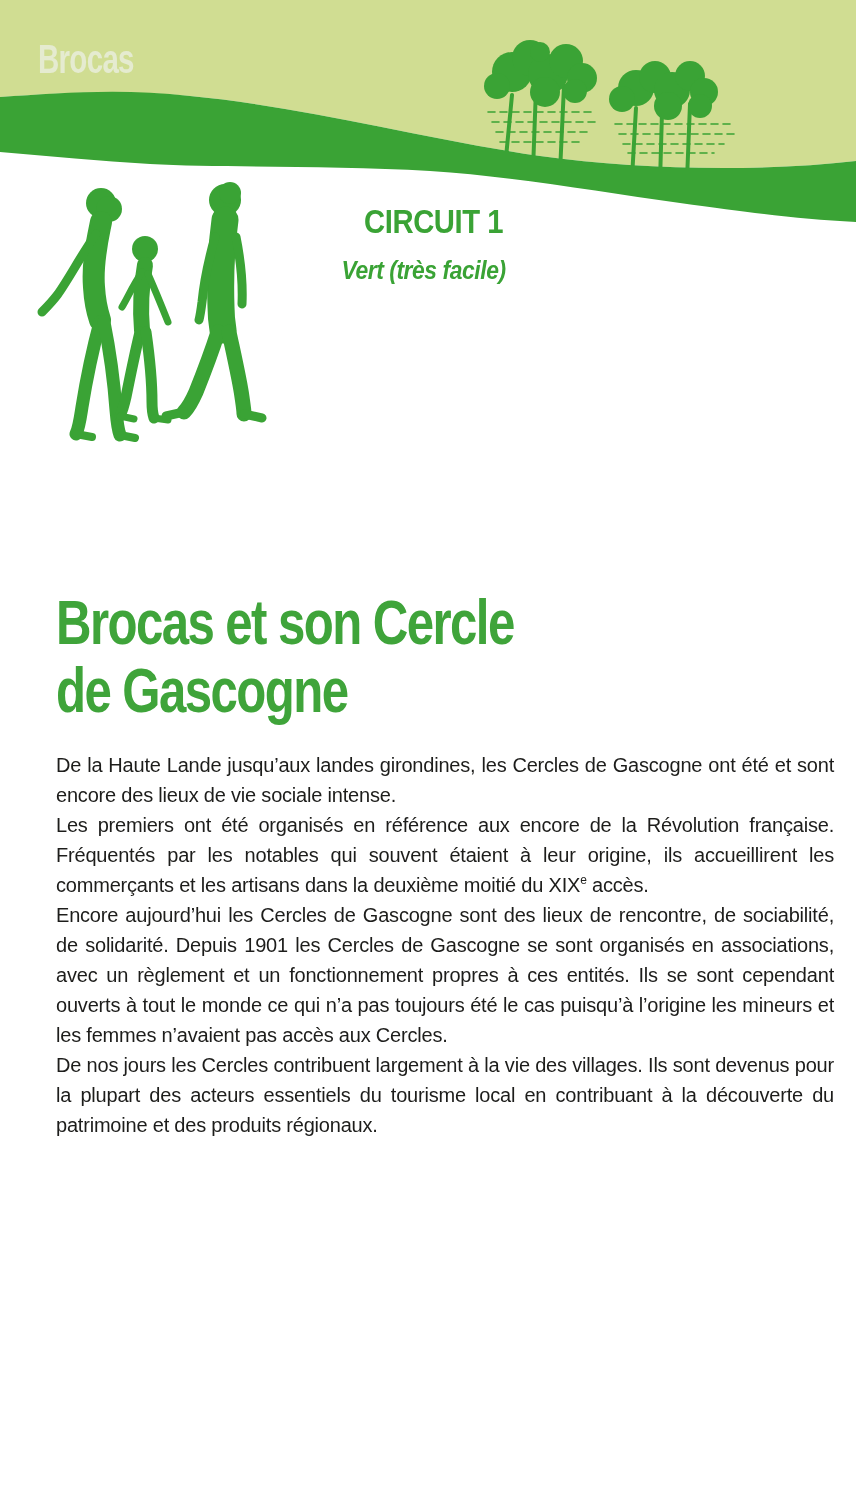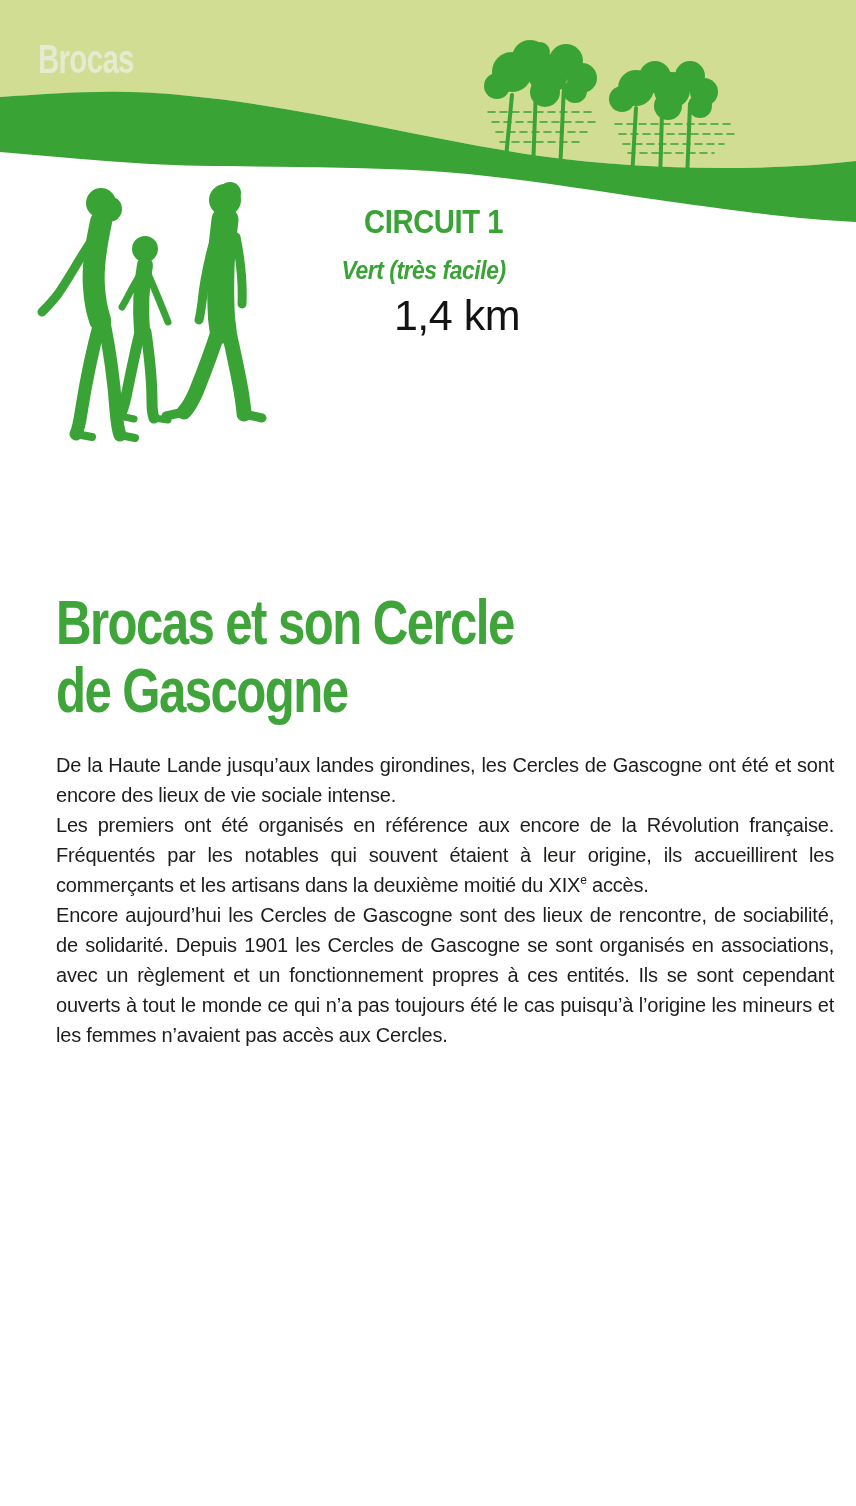--- a/index.html
+++ b/index.html
@@ -158,26 +158,26 @@
     <path class="gs" stroke-width="15" d="M186,150 C178,175 170,195 164,210 C160,219 156,226 152,230"></path>
     <path class="gs" stroke-width="9" d="M152,230 L134,234"></path>
     <path class="gs" stroke-width="15" d="M197,150 C203,178 208,200 210,215 C211,222 212,228 212,232"></path>
     <path class="gs" stroke-width="9" d="M212,232 L230,236"></path>
   </g>
 </svg>
 
 <div class="circuit-info">
   <div class="circuit-title">CIRCUIT 1</div>
   <div class="circuit-difficulty">Vert (très facile)</div>
-  <div class="circuit-distance">1,4 km</div>
 </div>
 
 <div class="article">
   <h1 class="article-title">
     <span>Brocas et son Cercle</span><br>
     <span>de Gascogne</span>
   </h1>
   <div class="article-body">
     <p>De la Haute Lande jusqu’aux landes girondines, les Cercles de Gascogne ont été et sont encore des lieux de vie sociale intense.</p>
     <p><span>Les premiers ont été organisés en référence aux encore de la Révolution française. Fréquentés par les notables qui souvent étaient à leur origine, ils accueillirent les commerçants et les artisans dans la deuxième moitié du XIX</span><sup>e</sup><span> accès.</span></p>
     <p>Encore aujourd’hui les Cercles de Gascogne sont des lieux de rencontre, de sociabilité, de solidarité. Depuis 1901 les Cercles de Gascogne se sont organisés en associations, avec un règlement et un fonctionnement propres à ces entités. Ils se sont cependant ouverts à tout le monde ce qui n’a pas toujours été le cas puisqu’à l’origine les mineurs et les femmes n’avaient pas accès aux Cercles.</p>
+    <p>De nos jours les Cercles contribuent largement à la vie des villages. Ils sont devenus pour la plupart des acteurs essentiels du tourisme local en contribuant à la découverte du patrimoine et des produits régionaux.</p>
   </div>
 </div>
 
 </body></html>

